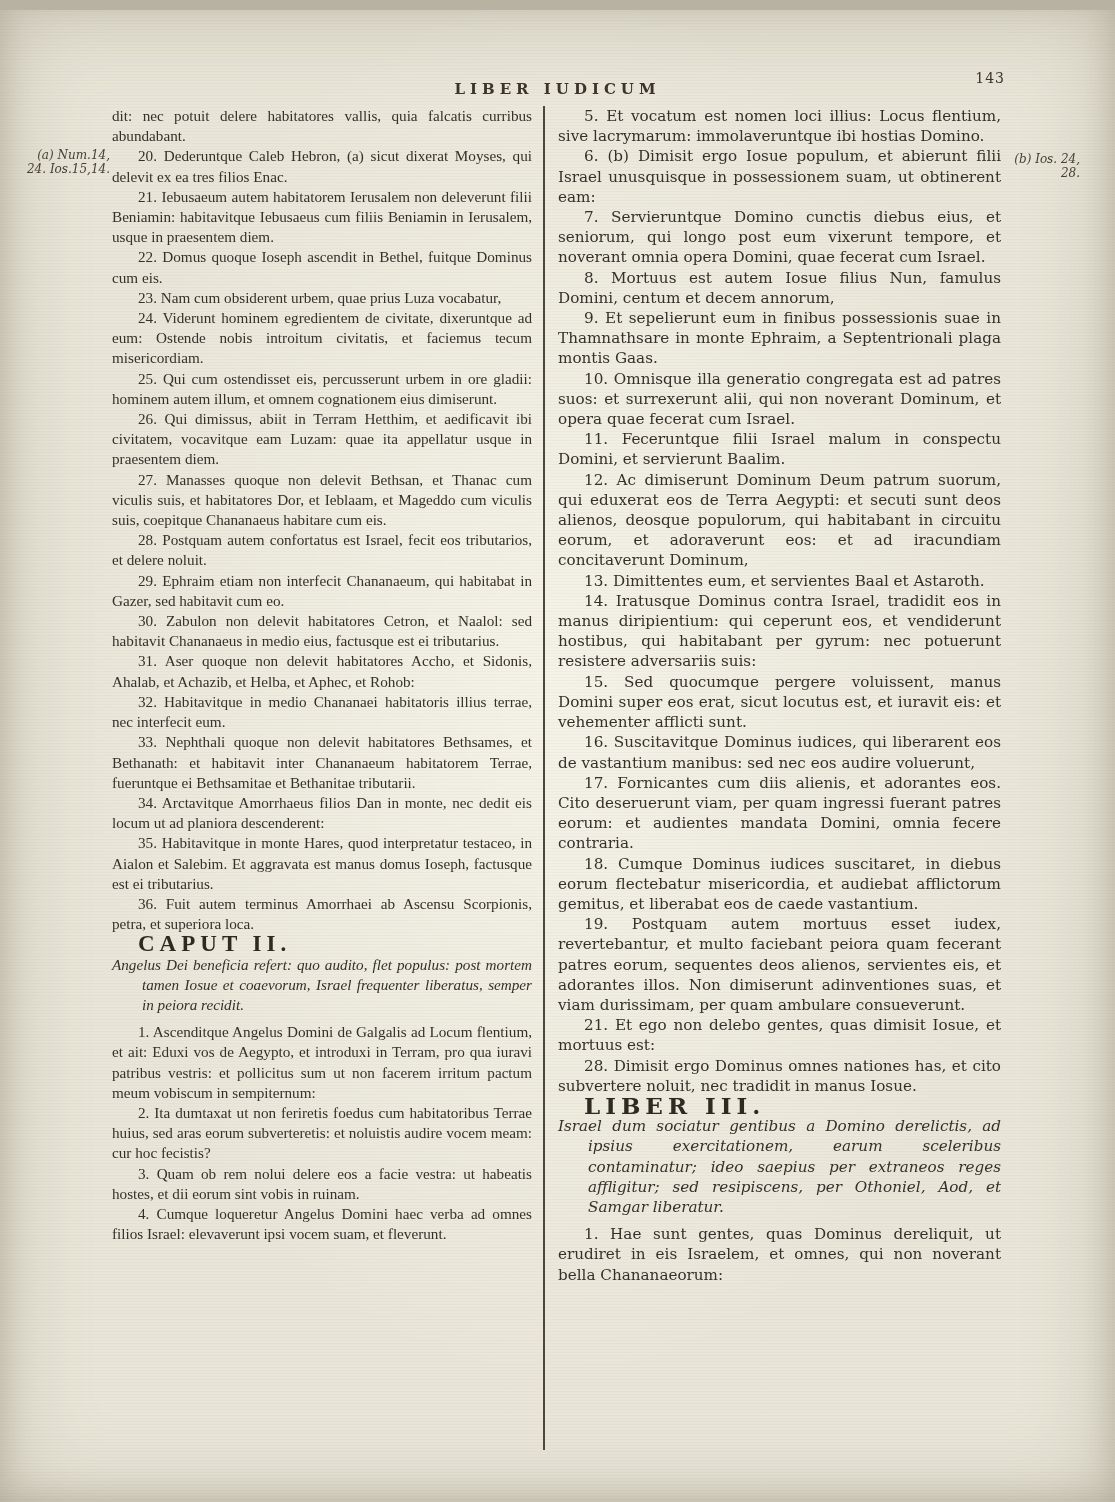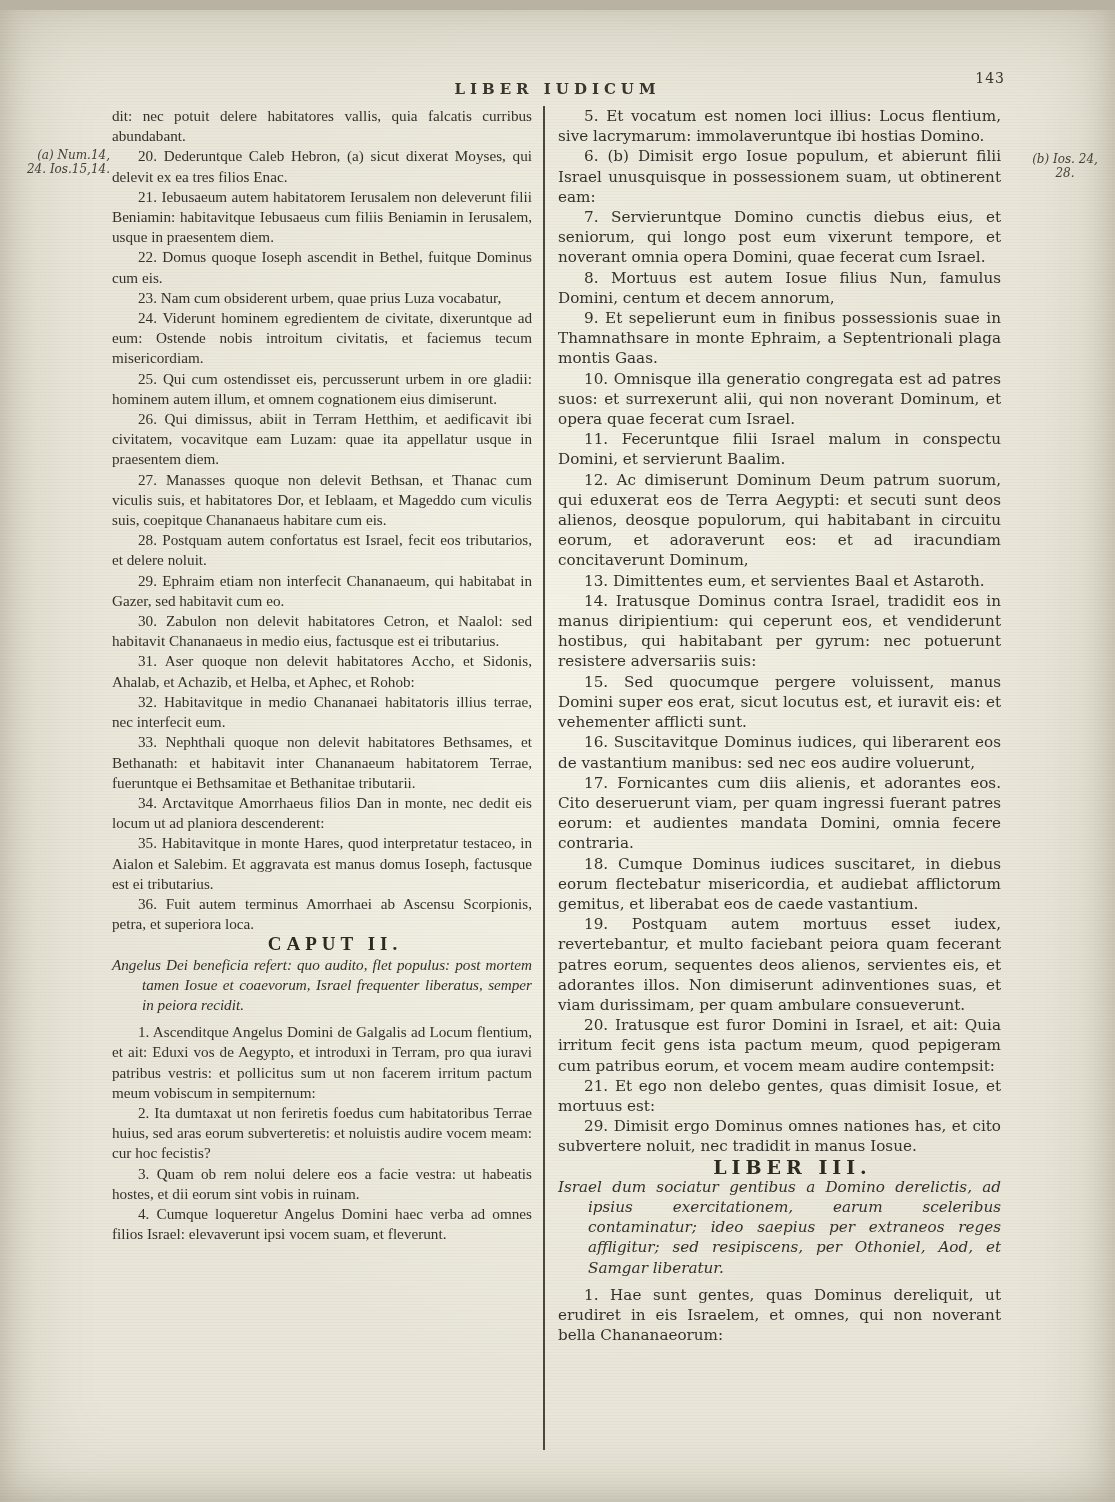--- a/index.html
+++ b/index.html
@@ -51,23 +51,23 @@
     color: #453f35;
   }
   .margin-note.left {
     top: 138px;
     left: 18px;
     width: 92px;
     text-align: right;
   }
   .margin-note.right {
     top: 142px;
-    left: 1015px;
+    left: 980px;
     width: 100px;
-    text-align: center;
+    text-align: right;
   }
   .column {
     position: absolute;
     top: 96px;
     font-size: 15.2px;
     line-height: 20.2px;
     text-align: justify;
   }
   .column.left  { left: 112px; width: 420px; font-family: Liberation Serif, serif; }
   .column.right { left: 558px; width: 443px; }
@@ -82,23 +82,22 @@
   p.verse {
     margin: 0;
     text-indent: 26px;
   }
   p.continuation {
     margin: 0;
     text-indent: 0;
   }
   .caput-heading {
     margin: 11px 0 9px 0;
-    text-align: center;
     text-indent: 0;
-    font-size: 19px;
+    font-size: 23px;
     font-weight: bold;
     letter-spacing: 5px;
     color: #2e2921;
   }
   .chapter-summary {
     margin: 0 0 7px 0;
     font-style: italic;
     padding-left: 30px;
     text-indent: -30px;
   }
@@ -155,22 +154,21 @@
     <p class="verse">10. Omnisque illa generatio congregata est ad patres suos: et surrexerunt alii, qui non noverant Dominum, et opera quae fecerat cum Israel.</p>
     <p class="verse">11. Feceruntque filii Israel malum in conspectu Domini, et servierunt Baalim.</p>
     <p class="verse">12. Ac dimiserunt Dominum Deum patrum suorum, qui eduxerat eos de Terra Aegypti: et secuti sunt deos alienos, deosque populorum, qui habitabant in circuitu eorum, et adoraverunt eos: et ad iracundiam concitaverunt Dominum,</p>
     <p class="verse">13. Dimittentes eum, et servientes Baal et Astaroth.</p>
     <p class="verse">14. Iratusque Dominus contra Israel, tradidit eos in manus diripientium: qui ceperunt eos, et vendiderunt hostibus, qui habitabant per gyrum: nec potuerunt resistere adversariis suis:</p>
     <p class="verse">15. Sed quocumque pergere voluissent, manus Domini super eos erat, sicut locutus est, et iuravit eis: et vehementer afflicti sunt.</p>
     <p class="verse">16. Suscitavitque Dominus iudices, qui liberarent eos de vastantium manibus: sed nec eos audire voluerunt,</p>
     <p class="verse">17. Fornicantes cum diis alienis, et adorantes eos. Cito deseruerunt viam, per quam ingressi fuerant patres eorum: et audientes mandata Domini, omnia fecere contraria.</p>
     <p class="verse">18. Cumque Dominus iudices suscitaret, in diebus eorum flectebatur misericordia, et audiebat afflictorum gemitus, et liberabat eos de caede vastantium.</p>
     <p class="verse">19. Postquam autem mortuus esset iudex, revertebantur, et multo faciebant peiora quam fecerant patres eorum, sequentes deos alienos, servientes eis, et adorantes illos. Non dimiserunt adinventiones suas, et viam durissimam, per quam ambulare consueverunt.</p>
-    <p class="verse">20. Iratusque est furor Domini in Israel, et ait: Quia irritum fecit gens ista pactum meum, quod pepigeram cum patribus eorum, et vocem meam audire contempsit:</p>
     <p class="verse">21. Et ego non delebo gentes, quas dimisit Iosue, et mortuus est:</p>
-    <p class="verse">29. Dimisit ergo Dominus omnes nationes has, et cito subvertere noluit, nec tradidit in manus Iosue.</p>
+    <p class="verse">28. Dimisit ergo Dominus omnes nationes has, et cito subvertere noluit, nec tradidit in manus Iosue.</p>
 
     <p class="verse caput-heading">LIBER III.</p>
     <p class="chapter-summary">Israel dum sociatur gentibus a Domino derelictis, ad ipsius exercitationem, earum sceleribus contaminatur; ideo saepius per extraneos reges affligitur; sed resipiscens, per Othoniel, Aod, et Samgar liberatur.</p>
     <p class="verse">1. Hae sunt gentes, quas Dominus dereliquit, ut erudiret in eis Israelem, et omnes, qui non noverant bella Chananaeorum:</p>
   </div>
 
 </div>
 
 </body></html>

